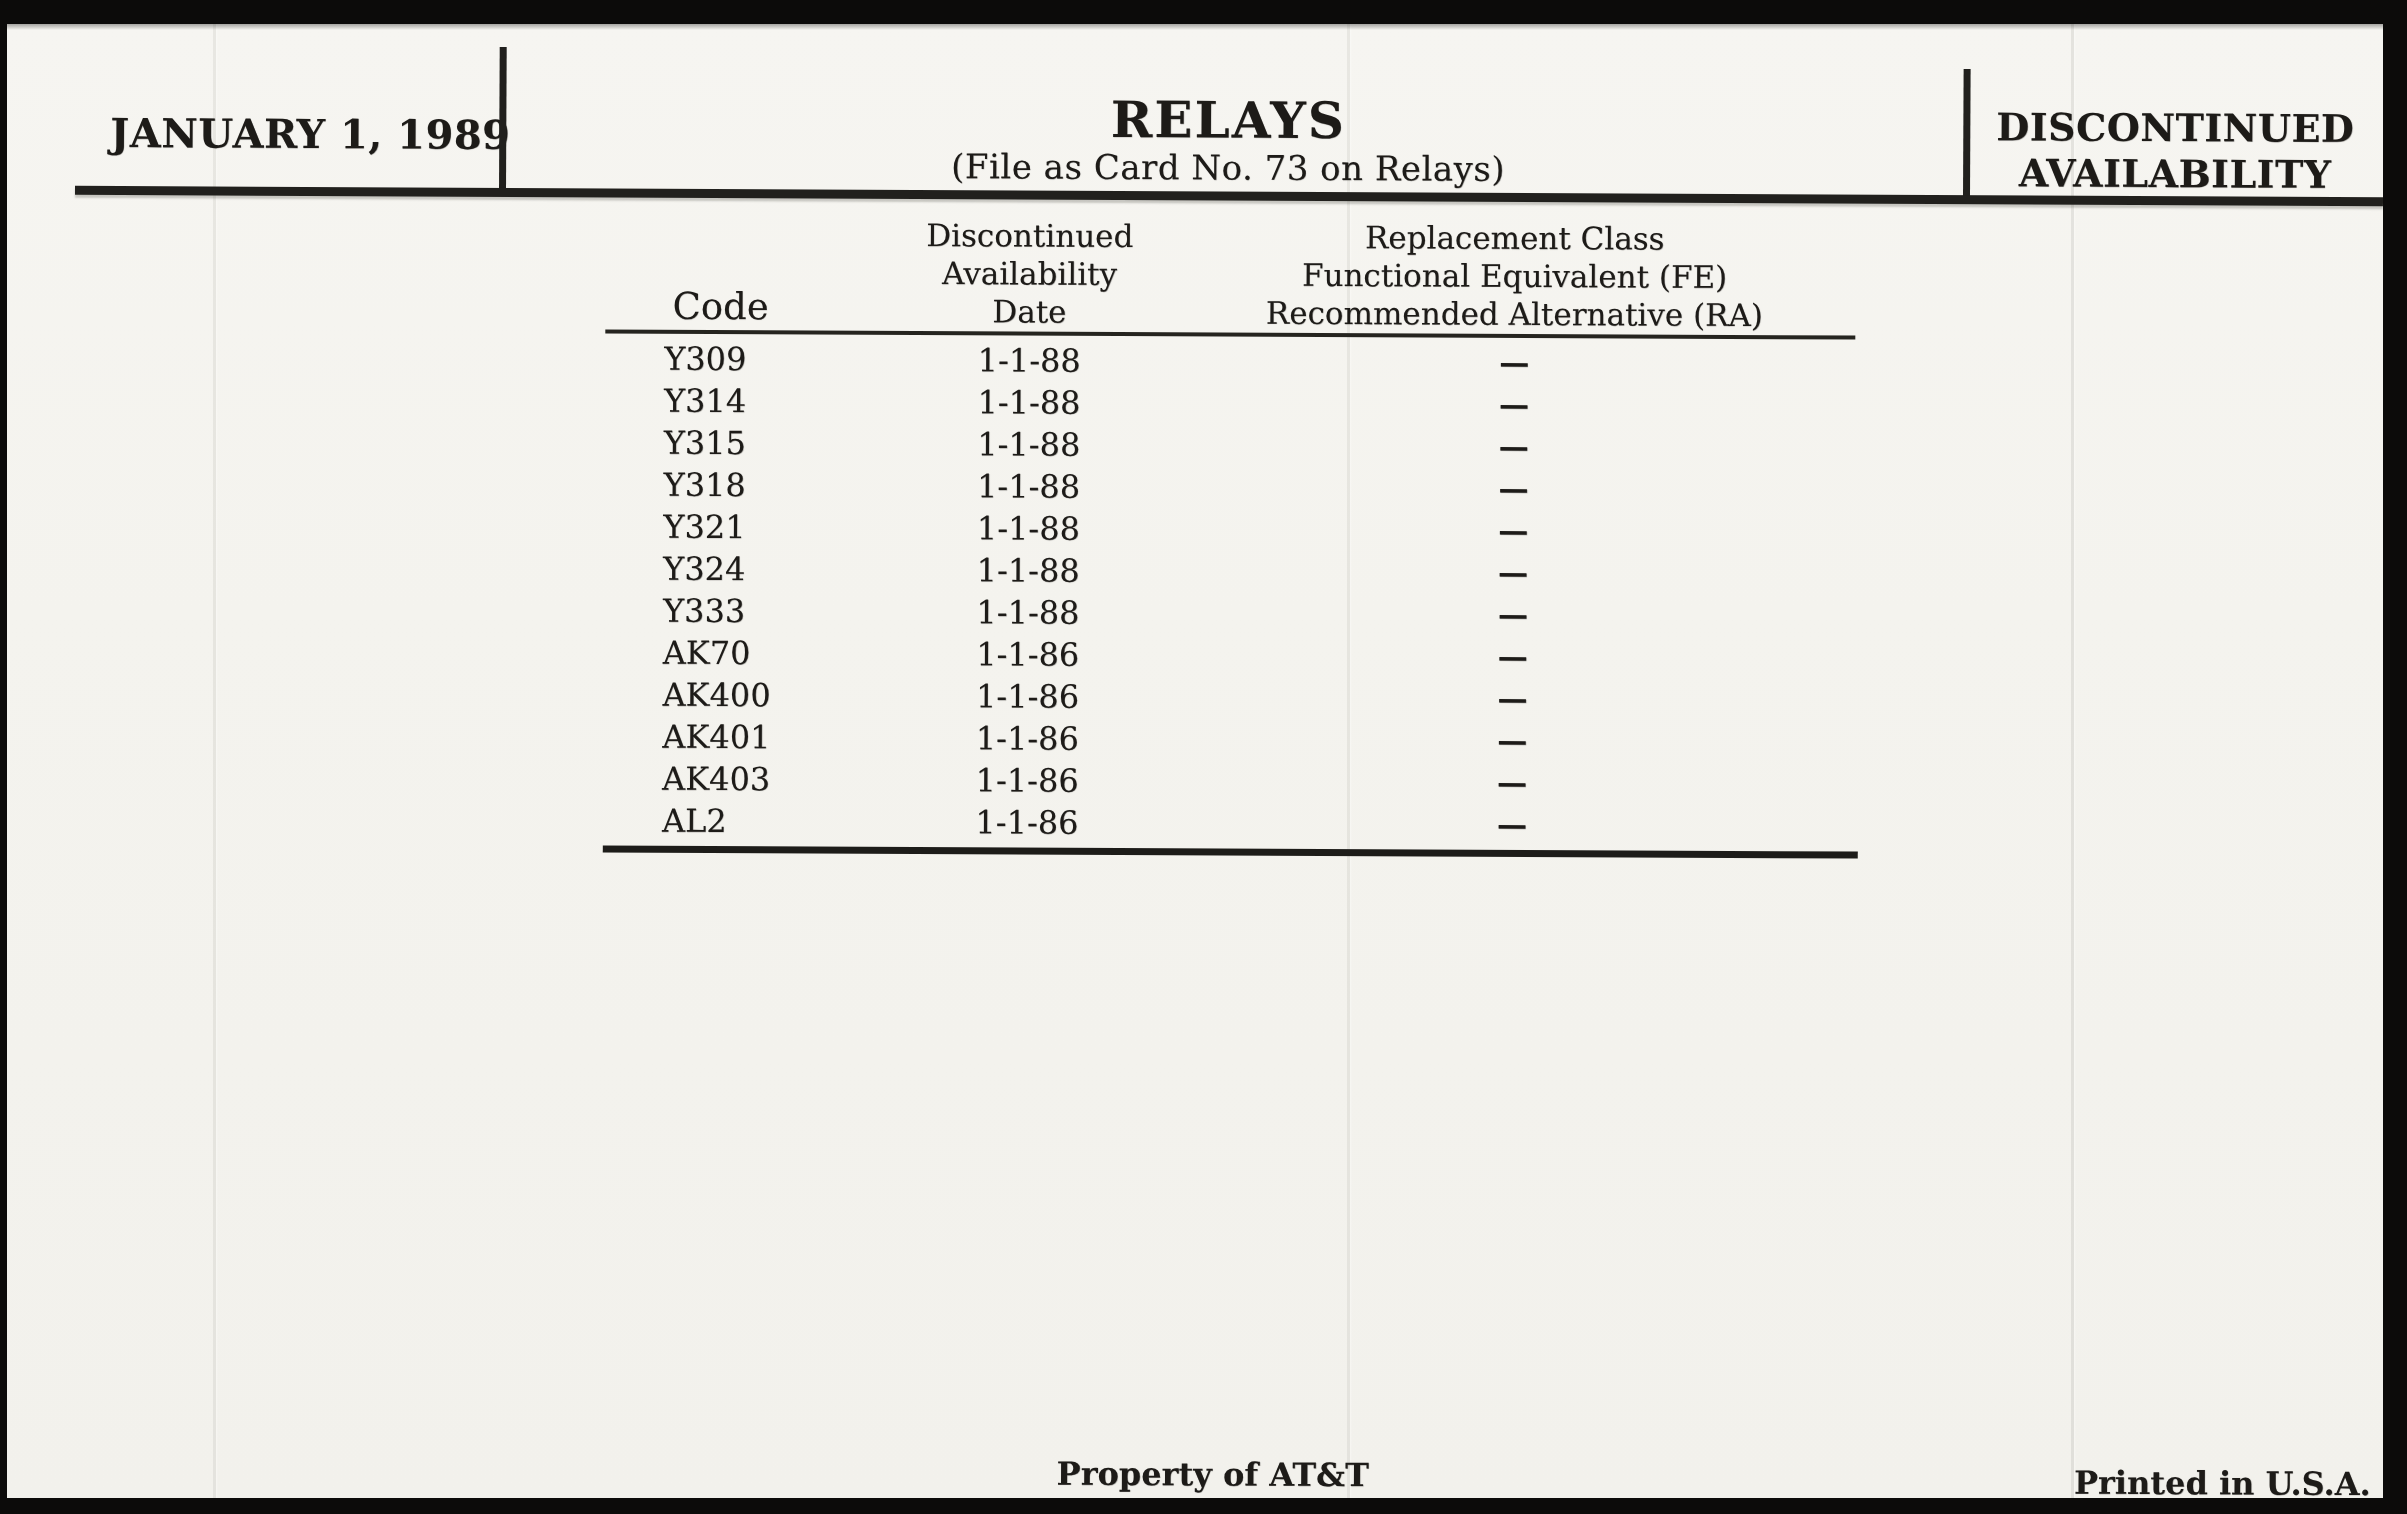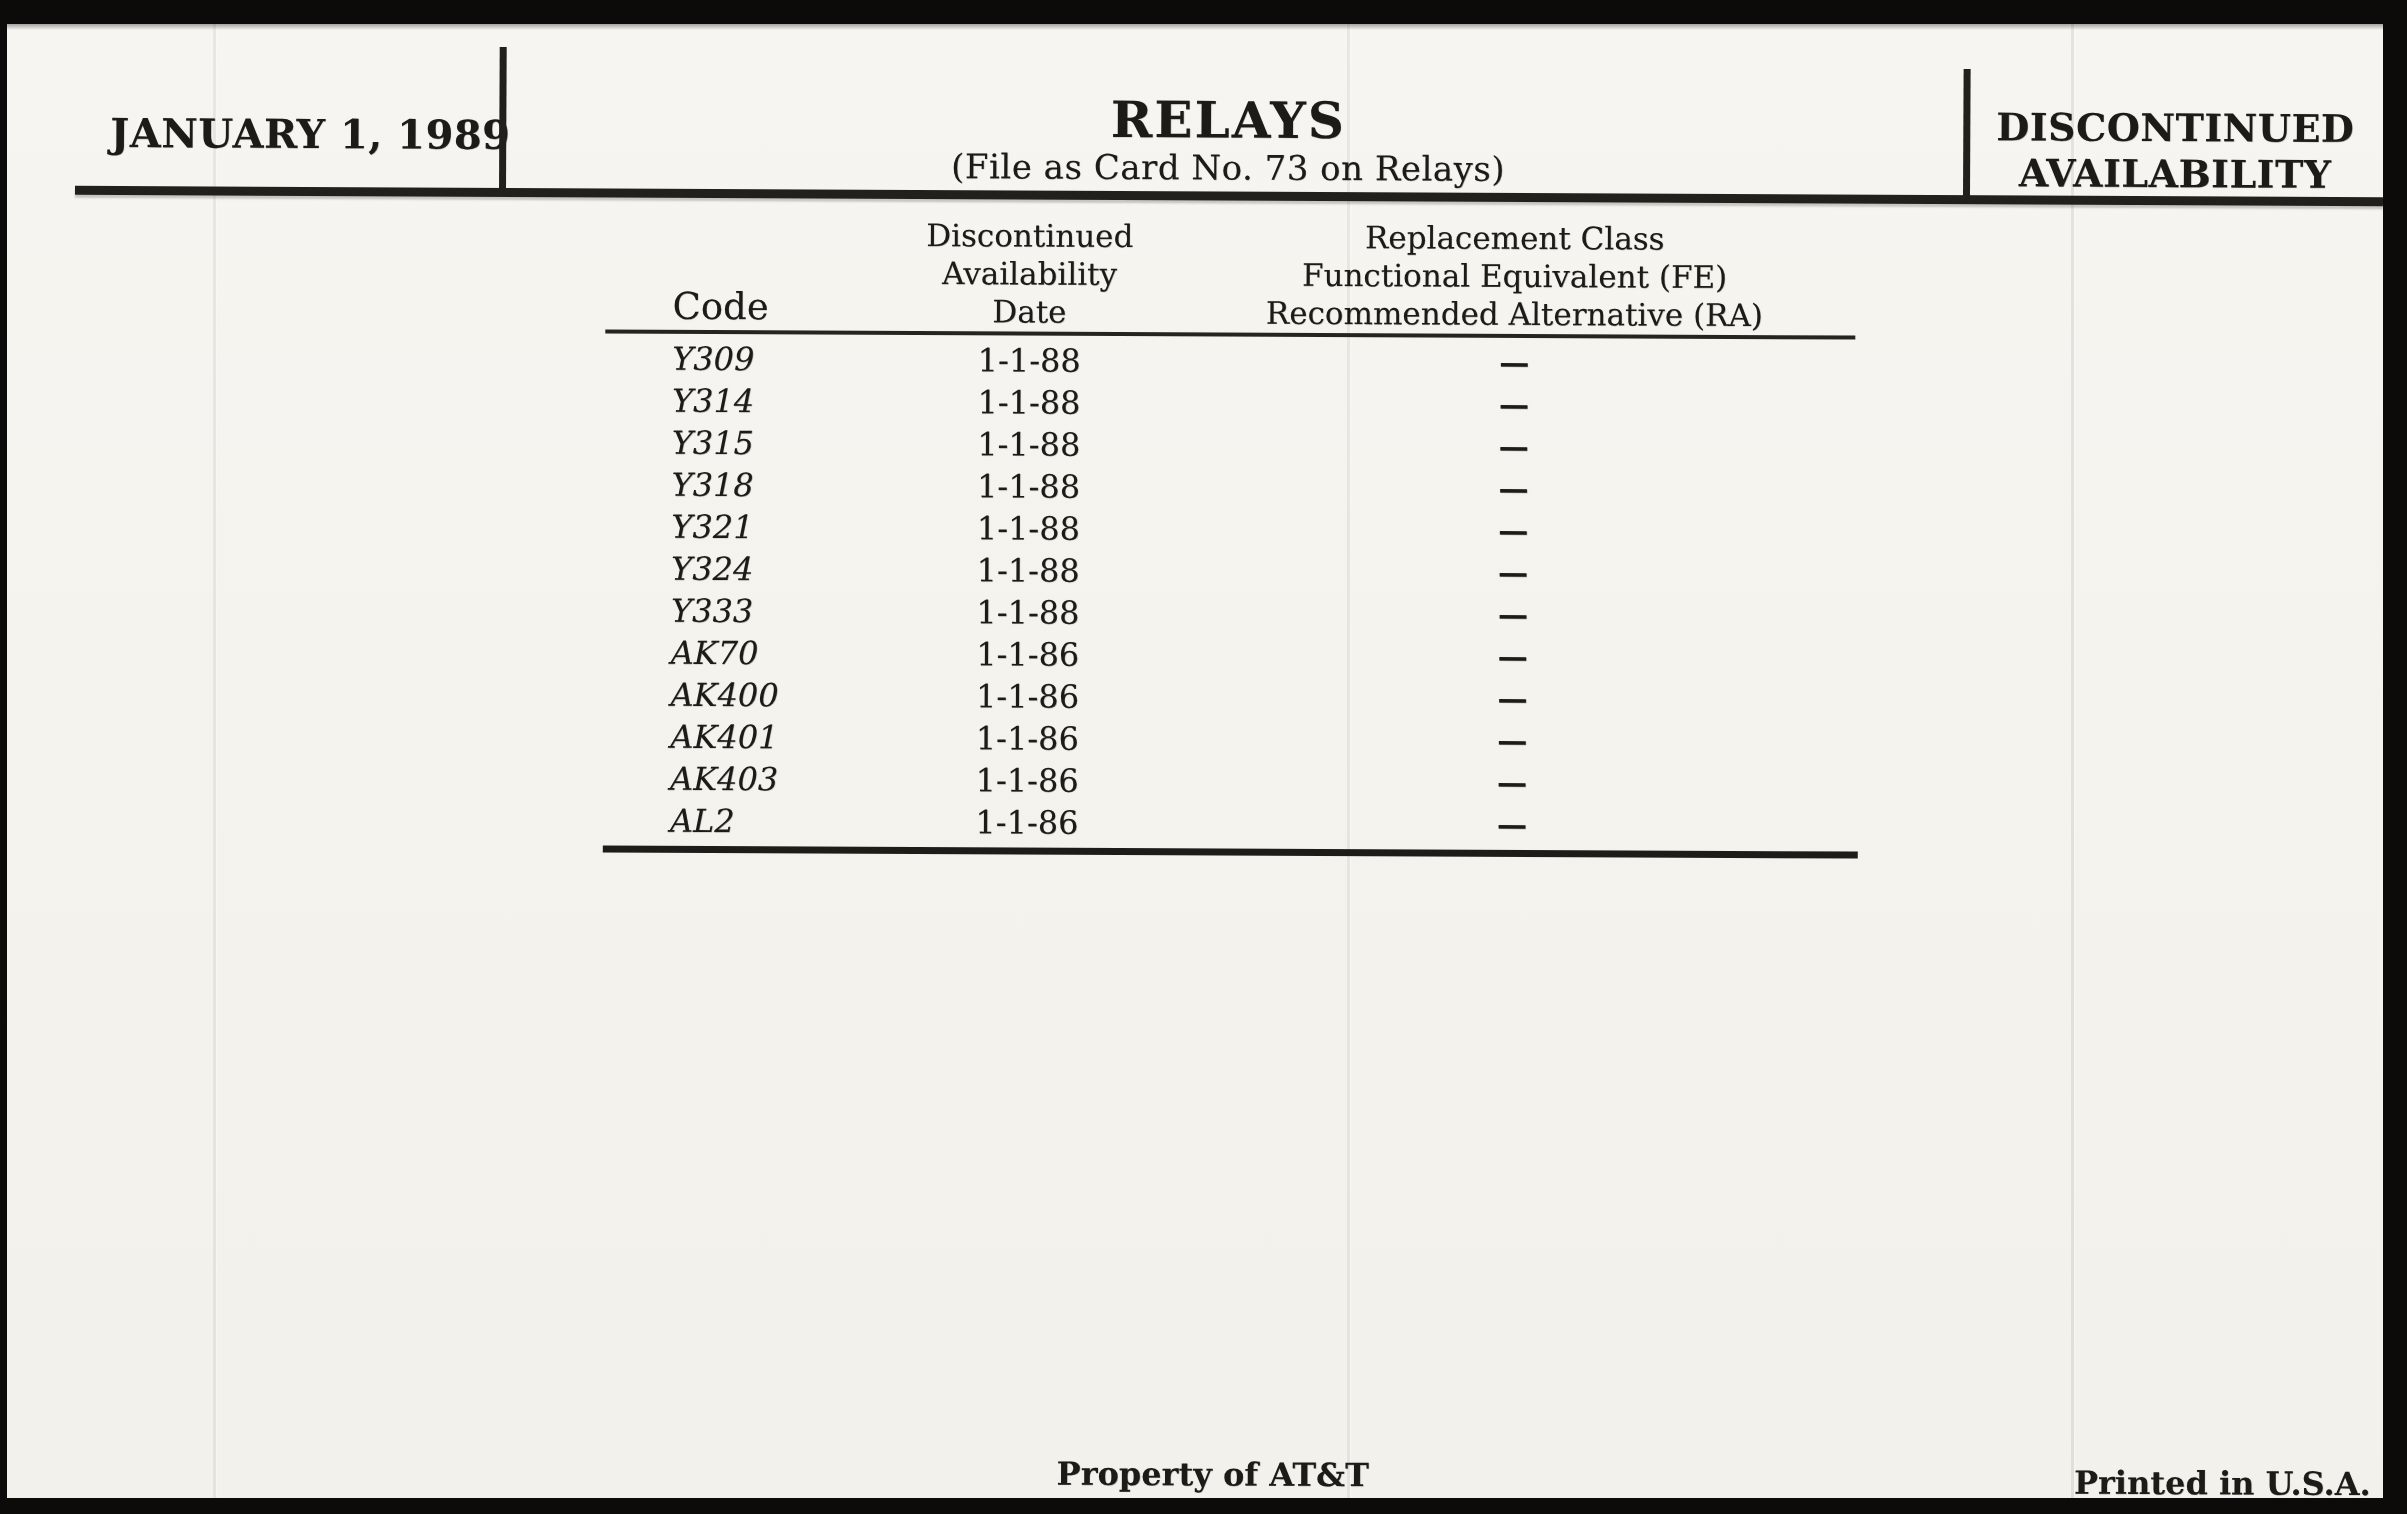--- a/index.html
+++ b/index.html
@@ -92,21 +92,21 @@
     position: absolute; left: 592px; top: 0; width: 634px;
     text-align: center; font-size: 31px; line-height: 38px;
   }
   #table-header-rule {
     position: relative; margin-top: 2px;
     width: 1250px; height: 4px; background: #25241f;
   }
   #table-rows { position: relative; margin-top: 4px; }
   .table-row { position: relative; height: 42px; }
   .cell { position: absolute; top: 0; font-size: 32px; line-height: 42px; }
-  .cell-code { left: 67px; font-style: italic; }
+  .cell-code { left: 59px; }
   .cell-date { left: 206px; width: 436px; text-align: center; }
   .cell-repl { left: 592px; width: 634px; text-align: center; font-weight: bold; font-size: 30px; }
   #table-bottom-rule {
     position: relative; margin-top: 4px;
     width: 1255px; height: 7px; background: #1d1c19;
   }
 
   
   .footer-center {
     position: absolute; left: 915px; top: 1426px; width: 594px;

